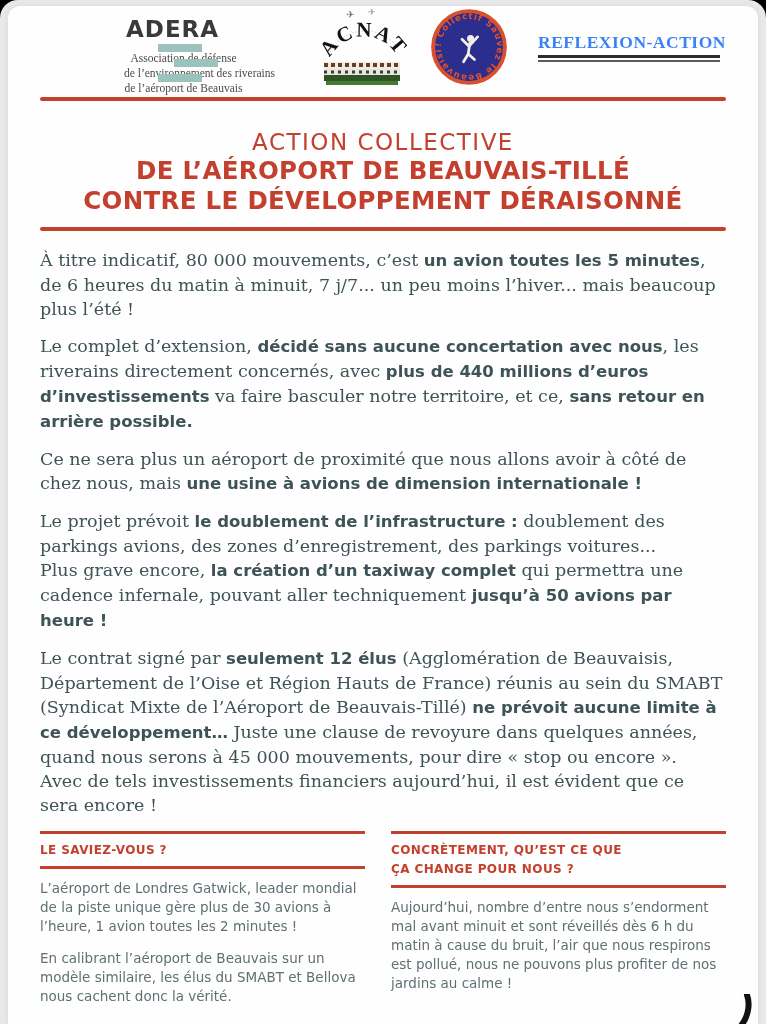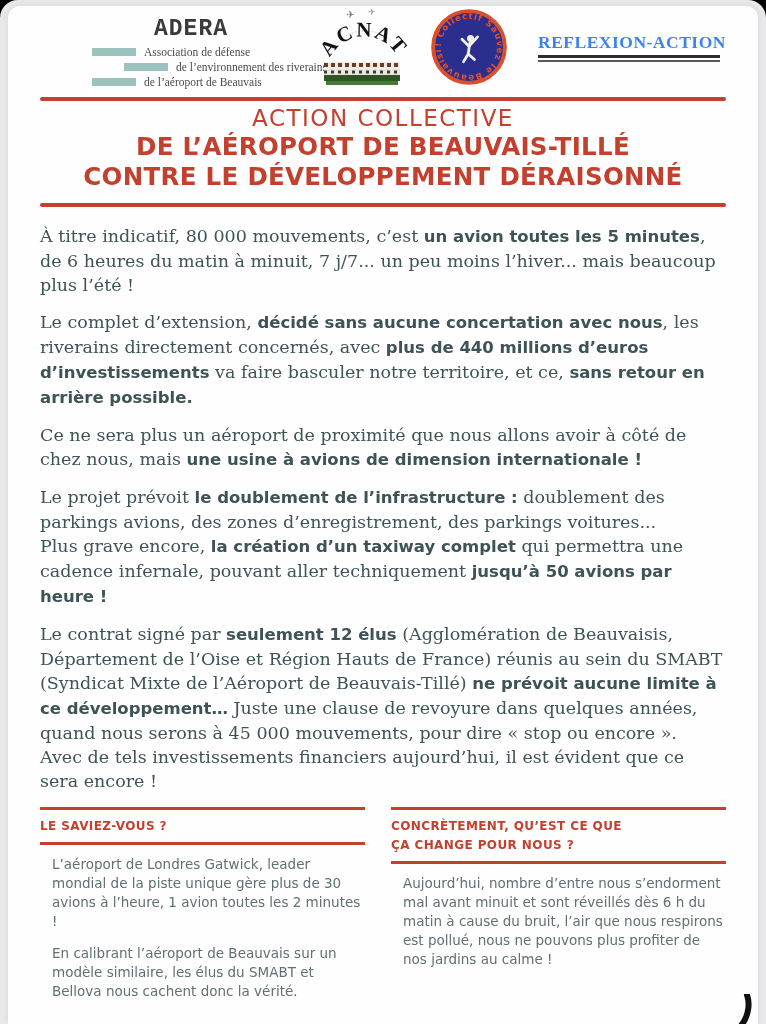--- a/index.html
+++ b/index.html
@@ -11,59 +11,59 @@
   .paper {
     position:absolute; left:8px; right:8px; top:6px; bottom:0;
     background:#fefefe; border-radius:12px 12px 0 0;
     box-shadow:0 0 6px rgba(0,0,0,0.08);
   }
   .content { padding:0 32px; position:relative; }
 
   
   .header { position:relative; height:88px; }
   .adera { position:absolute; left:52px; top:10px; }
-  .adera-name { font-weight:bold; font-size:23px; letter-spacing:1px; color:#3a3a3a; margin-left:62px; margin-bottom:2px;font-family:Liberation Mono, monospace; }
-  .adera-line { display:flex; align-items:center; height:15px; }
+  .adera-name { font-weight:bold; font-size:23px; letter-spacing:1px; color:#3a3a3a; margin-left:34px; margin-bottom:2px; }
+  .adera-line { display:flex; align-items:center; height:15px;flex-direction:column; }
   .adera-line .bar { width:44px; height:8px; background:var(--teal,#9cc2be); margin-right:8px; flex:0 0 auto; }
   .adera-line.indent { margin-left:32px; }
   .adera-line span.txt { font-family:"Liberation Serif", serif; font-size:11.5px; color:#4a4a4a; white-space:nowrap; }
 
   .acnat { position:absolute; left:276px; top:0; }
   .collectif { position:absolute; left:390px; top:2px; }
 
   .reflexion { position:absolute; left:498px; top:26px; width:182px; }
   .reflexion-text { font-family:"Liberation Serif", serif; font-weight:bold; font-size:17.5px; letter-spacing:0.5px; color:#3b82f6; white-space:nowrap; }
   .reflexion .u1 { height:2.5px; background:#2d2d2d; margin-top:2px; }
   .reflexion .u2 { height:2px; background:#5a5a5a; margin-top:2px; }
 
   
   .rule { height:4px; background:var(--accent,#c4402e); border-radius:2px; }
   .rule.top { margin-top:3px; }
-  .title-block { text-align:center; padding:4px 0 11px 0; color:var(--accent,#c4402e); }
+  .title-block { text-align:center; padding:28px 0 11px 0; color:var(--accent,#c4402e); }
   .title-light { font-size:23px; font-weight:400; letter-spacing:1.5px; line-height:27px; }
   .title-bold  { font-size:24.5px; font-weight:800; letter-spacing:0.3px; line-height:30px; }
 
   
   .main-paragraphs { margin-top:17px; }
   .body-para {
     font-family:"DejaVu Serif", serif; font-size:17.5px; line-height:24px;
     color:var(--body,#3e5356); margin:0 0 13px 0;
   }
   .body-para .b { font-family:"DejaVu Sans", sans-serif; font-weight:700; font-size:16.5px; }
 
   
   .columns { display:flex; gap:26px; margin-top:14px; align-items:flex-start; }
   .col { flex:0 0 325px; }
   .col.right { flex:1 1 auto; }
   .col-title {
     margin:0; border-top:3px solid var(--accent,#c4402e); border-bottom:3px solid var(--accent,#c4402e);
     padding:7px 0 6px 0; color:var(--accent,#c4402e);
     font-size:12px; font-weight:700; line-height:19px; letter-spacing:0.4px;
   }
-  .col-para { font-size:13.5px; line-height:19px; color:var(--coltext,#607073); margin:10px 0 13px 12px; }
+  .col-para { font-size:13.5px; line-height:19px; color:var(--coltext,#607073); margin:10px 0 13px 0; }
 
   .corner-mark { position:absolute; right:2px; bottom:-4px; }
 </style>
 </head>
 <body>
 
 <div class="paper">
   <div class="content">
 
     <header class="header">

